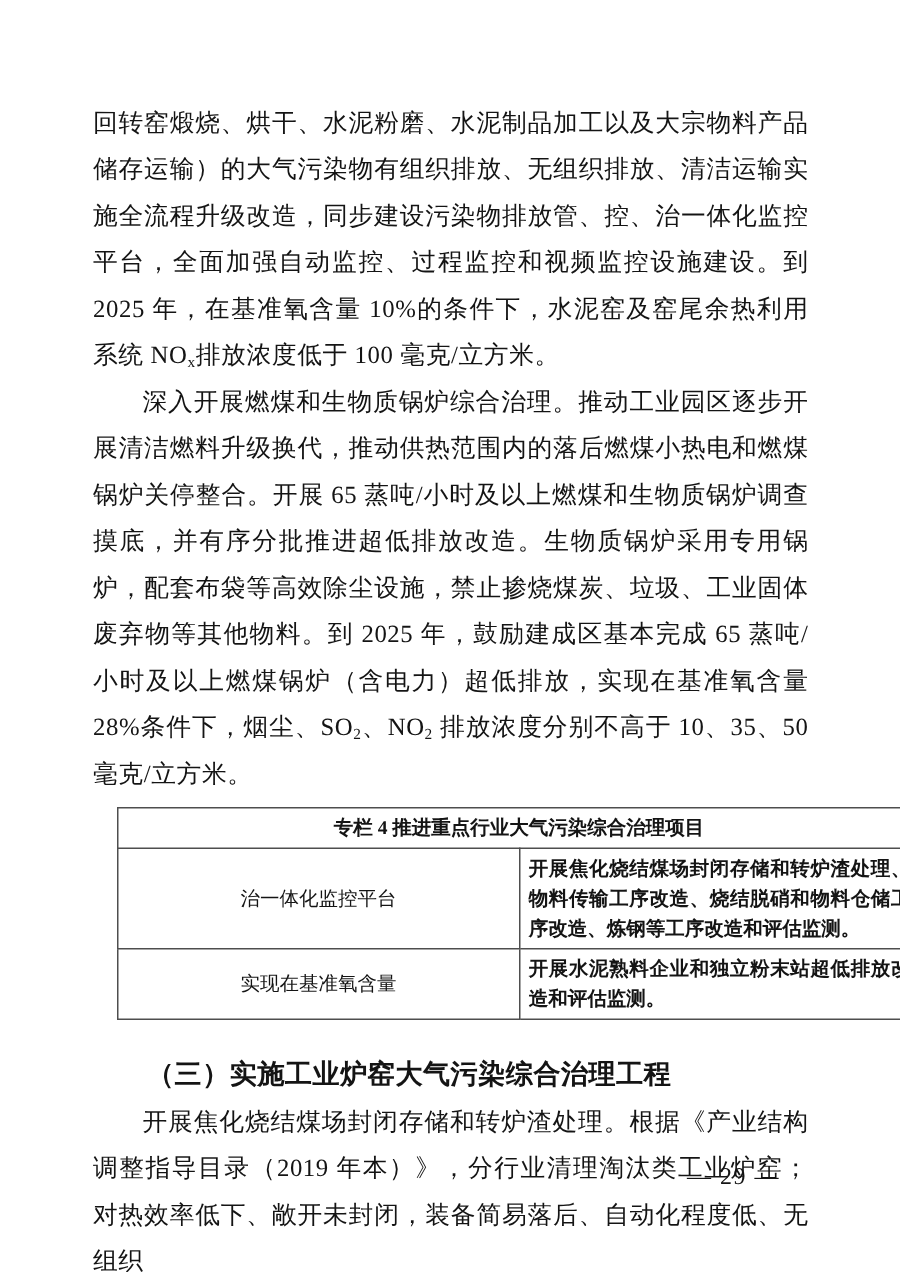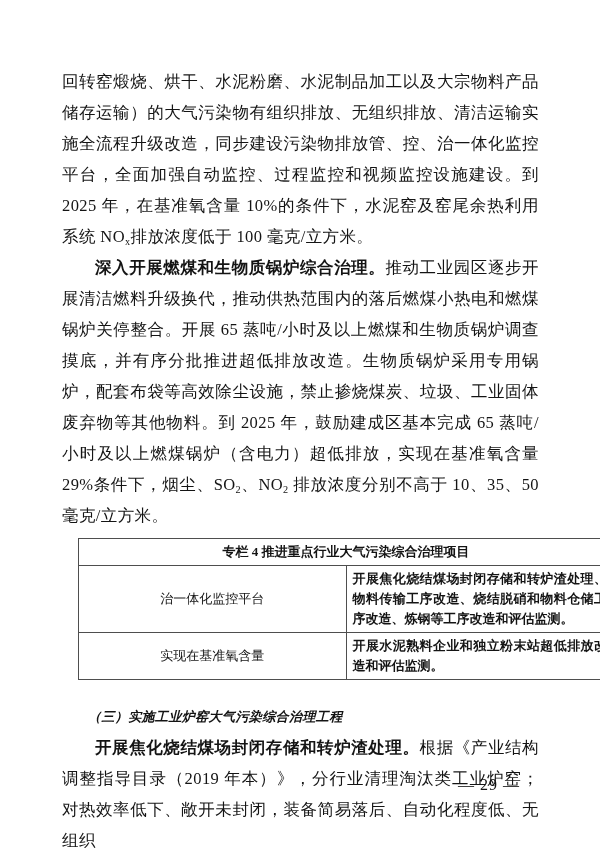--- a/index.html
+++ b/index.html
@@ -23,21 +23,21 @@
     top: 66px;
   }
   p.body {
     margin: 0;
     font-size: 16.5px;
     line-height: 31px;
     text-align: justify;
     letter-spacing: 0.4px;
   }
   p.body.indent { text-indent: 2em; }
-  .lead { font-weight: 700; }
+  .lead { font-weight: 400; }
   sub {
     font-size: 0.62em;
     line-height: 0;
     vertical-align: -0.25em;
   }
   table.box {
     border-collapse: collapse;
     width: 536px;
     margin: 7px 0 0 16px;
     table-layout: fixed;
@@ -60,45 +60,44 @@
     text-align: center;
     padding: 6px 4px;
   }
   td.box-content {
     text-align: justify;
     padding: 6px 9px;
     font-weight: bold;
   }
   h3.sec-heading {
     margin: 21px 0 0 0;
-    font-size: 13px;
+    font-size: 18px;
     font-weight: 700;
     line-height: 31px;
     text-indent: 2em;
     letter-spacing: 0.4px;
-    font-style: italic;
   }
   .page-number {
     position: absolute;
     top: 776px;
     right: 80px;
     font-size: 16px;
     letter-spacing: 1px;
     color: #141414;
   }
 </style>
 </head>
 <body>
 
 <div class="page">
   <div class="content">
 
     <p class="body"><span>回转窑煅烧、烘干、水泥粉磨、水泥制品加工以及大宗物料产品储存运输）的大气污染物有组织排放、无组织排放、清洁运输实施全流程升级改造，同步建设污染物排放管、控、治一体化监控平台，全面加强自动监控、过程监控和视频监控设施建设。到 2025 年，在基准氧含量 10%的条件下，水泥窑及窑尾余热利用系统 NO</span><sub>x</sub><span>排放浓度低于 100 毫克/立方米。</span></p>
 
-    <p class="body indent"><span class="lead">深入开展燃煤和生物质锅炉综合治理。</span><span>推动工业园区逐步开展清洁燃料升级换代，推动供热范围内的落后燃煤小热电和燃煤锅炉关停整合。开展 65 蒸吨/小时及以上燃煤和生物质锅炉调查摸底，并有序分批推进超低排放改造。生物质锅炉采用专用锅炉，配套布袋等高效除尘设施，禁止掺烧煤炭、垃圾、工业固体废弃物等其他物料。到 2025 年，鼓励建成区基本完成 65 蒸吨/小时及以上燃煤锅炉（含电力）超低排放，实现在基准氧含量 29%条件下，烟尘、SO</span><sub>2</sub><span>、NO</span><sub>2</sub><span> 排放浓度分别不高于 10、35、50 毫克/立方米。</span></p>
+    <p class="body indent"><span class="lead">深入开展燃煤和生物质锅炉综合治理。</span><span>推动工业园区逐步开展清洁燃料升级换代，推动供热范围内的落后燃煤小热电和燃煤锅炉关停整合。开展 65 蒸吨/小时及以上燃煤和生物质锅炉调查摸底，并有序分批推进超低排放改造。生物质锅炉采用专用锅炉，配套布袋等高效除尘设施，禁止掺烧煤炭、垃圾、工业固体废弃物等其他物料。到 2025 年，鼓励建成区基本完成 65 蒸吨/小时及以上燃煤锅炉（含电力）超低排放，实现在基准氧含量 28%条件下，烟尘、SO</span><sub>2</sub><span>、NO</span><sub>2</sub><span> 排放浓度分别不高于 10、35、50 毫克/立方米。</span></p>
 
     <table class="box">
       <tbody>
           <tr>
         <td colspan="2" class="box-title">专栏 4 推进重点行业大气污染综合治理项目</td>
       </tr>
       <tr>
         <td class="box-label">治一体化监控平台</td>
         <td class="box-content">开展焦化烧结煤场封闭存储和转炉渣处理、物料传输工序改造、烧结脱硝和物料仓储工序改造、炼钢等工序改造和评估监测。</td>
       </tr>

